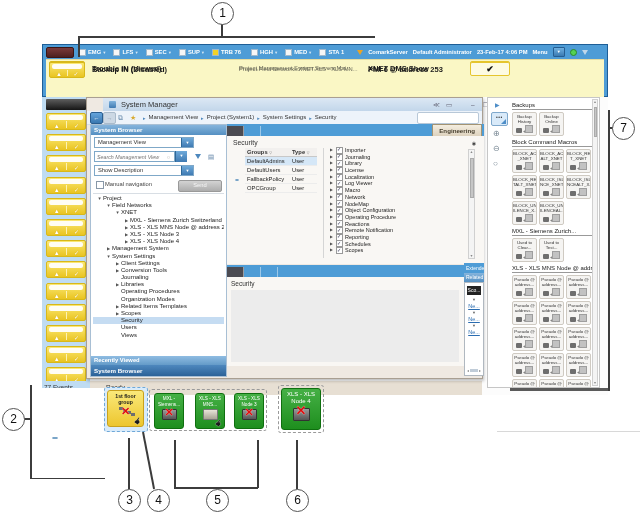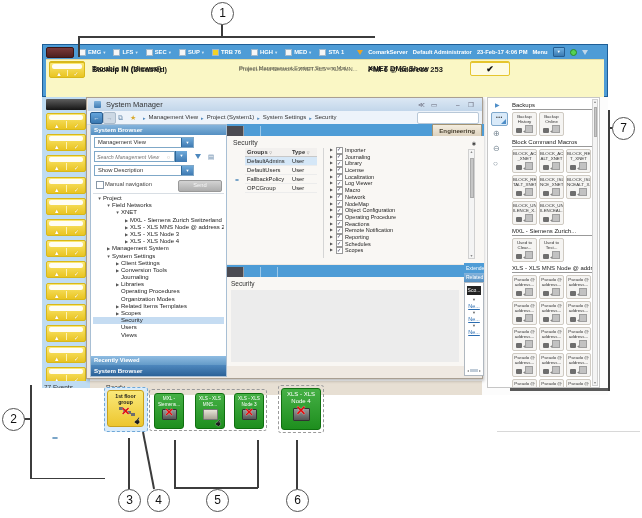--- a/index.html
+++ b/index.html
@@ -47,21 +47,21 @@
   .event-strip{position:absolute;left:42px;top:97px;width:48px;height:284px;background:#BFDCF2;}
   .event-header{position:absolute;left:4px;top:2px;width:40px;height:11px;background:linear-gradient(#5E5E5E,#151515);border-radius:1px;}
   .event-rows{position:absolute;left:4px;top:16px;display:flex;flex-direction:column;gap:4.2px;}
   .event-rows .alarm-icon{width:38px;height:15px;flex:none;}
   .status-bar{position:absolute;left:42px;top:381px;width:440px;height:14px;font-size:6.5px;color:#333;}
   .st-left{position:absolute;left:0;top:0;width:48px;height:14px;background:#BFDCF2;line-height:14px;padding-left:2px;box-sizing:border-box;}
   .st-right{position:absolute;left:48px;top:0;right:0;height:14px;background:#E7DFD3;line-height:14px;padding-left:16px;}
 
   
   .sm-window{position:absolute;left:86px;top:97px;width:397px;height:282px;background:#EFE9E2;border:1px solid #A99F92;box-sizing:border-box;box-shadow:1px 2px 3px rgba(0,0,0,.25);}
-  .sm-titlebar{position:absolute;left:1px;top:0;right:0;height:13px;background:linear-gradient(#DCE8F4,#C2D6EA);border-bottom:1px solid #AEC2D6;padding-left:33px;}
+  .sm-titlebar{position:absolute;left:16px;top:0;right:0;height:13px;background:linear-gradient(#DCE8F4,#C2D6EA);border-bottom:1px solid #AEC2D6;padding-left:33px;}
   .sm-title{position:absolute;left:18px;top:2px;font-size:7.5px;color:#333;}
   .win-ic{position:absolute;top:2px;font-size:6.5px;color:#667;line-height:9px;}
   .sm-winicon{position:absolute;left:6px;top:3px;width:7px;height:7px;background:linear-gradient(#7FB2DC,#3F7AB2);border-radius:1px;}
   .sm-breadcrumb{position:absolute;left:0;top:13px;right:0;height:13px;background:#EDF3FA;border-bottom:1px solid #D3DEE9;}
   .nav-btn{position:absolute;top:1px;width:11px;height:10px;border-radius:2px;text-align:center;font-size:6px;line-height:10px;color:#fff;}
   .nav-back{left:3px;background:linear-gradient(#64A4DC,#3A78B0);border:1px solid #2A5E90;}
   .nav-fwd{left:16px;background:#CCD8E4;border:1px solid #AABBCB;color:#8899AA;}
   .nav-misc{position:absolute;top:2px;font-size:7px;line-height:9px;}
   .crumbs{position:absolute;left:56px;top:3px;font-size:6px;color:#333;white-space:nowrap;display:flex;gap:3px;}
   .crumb{display:flex;gap:3px;}

